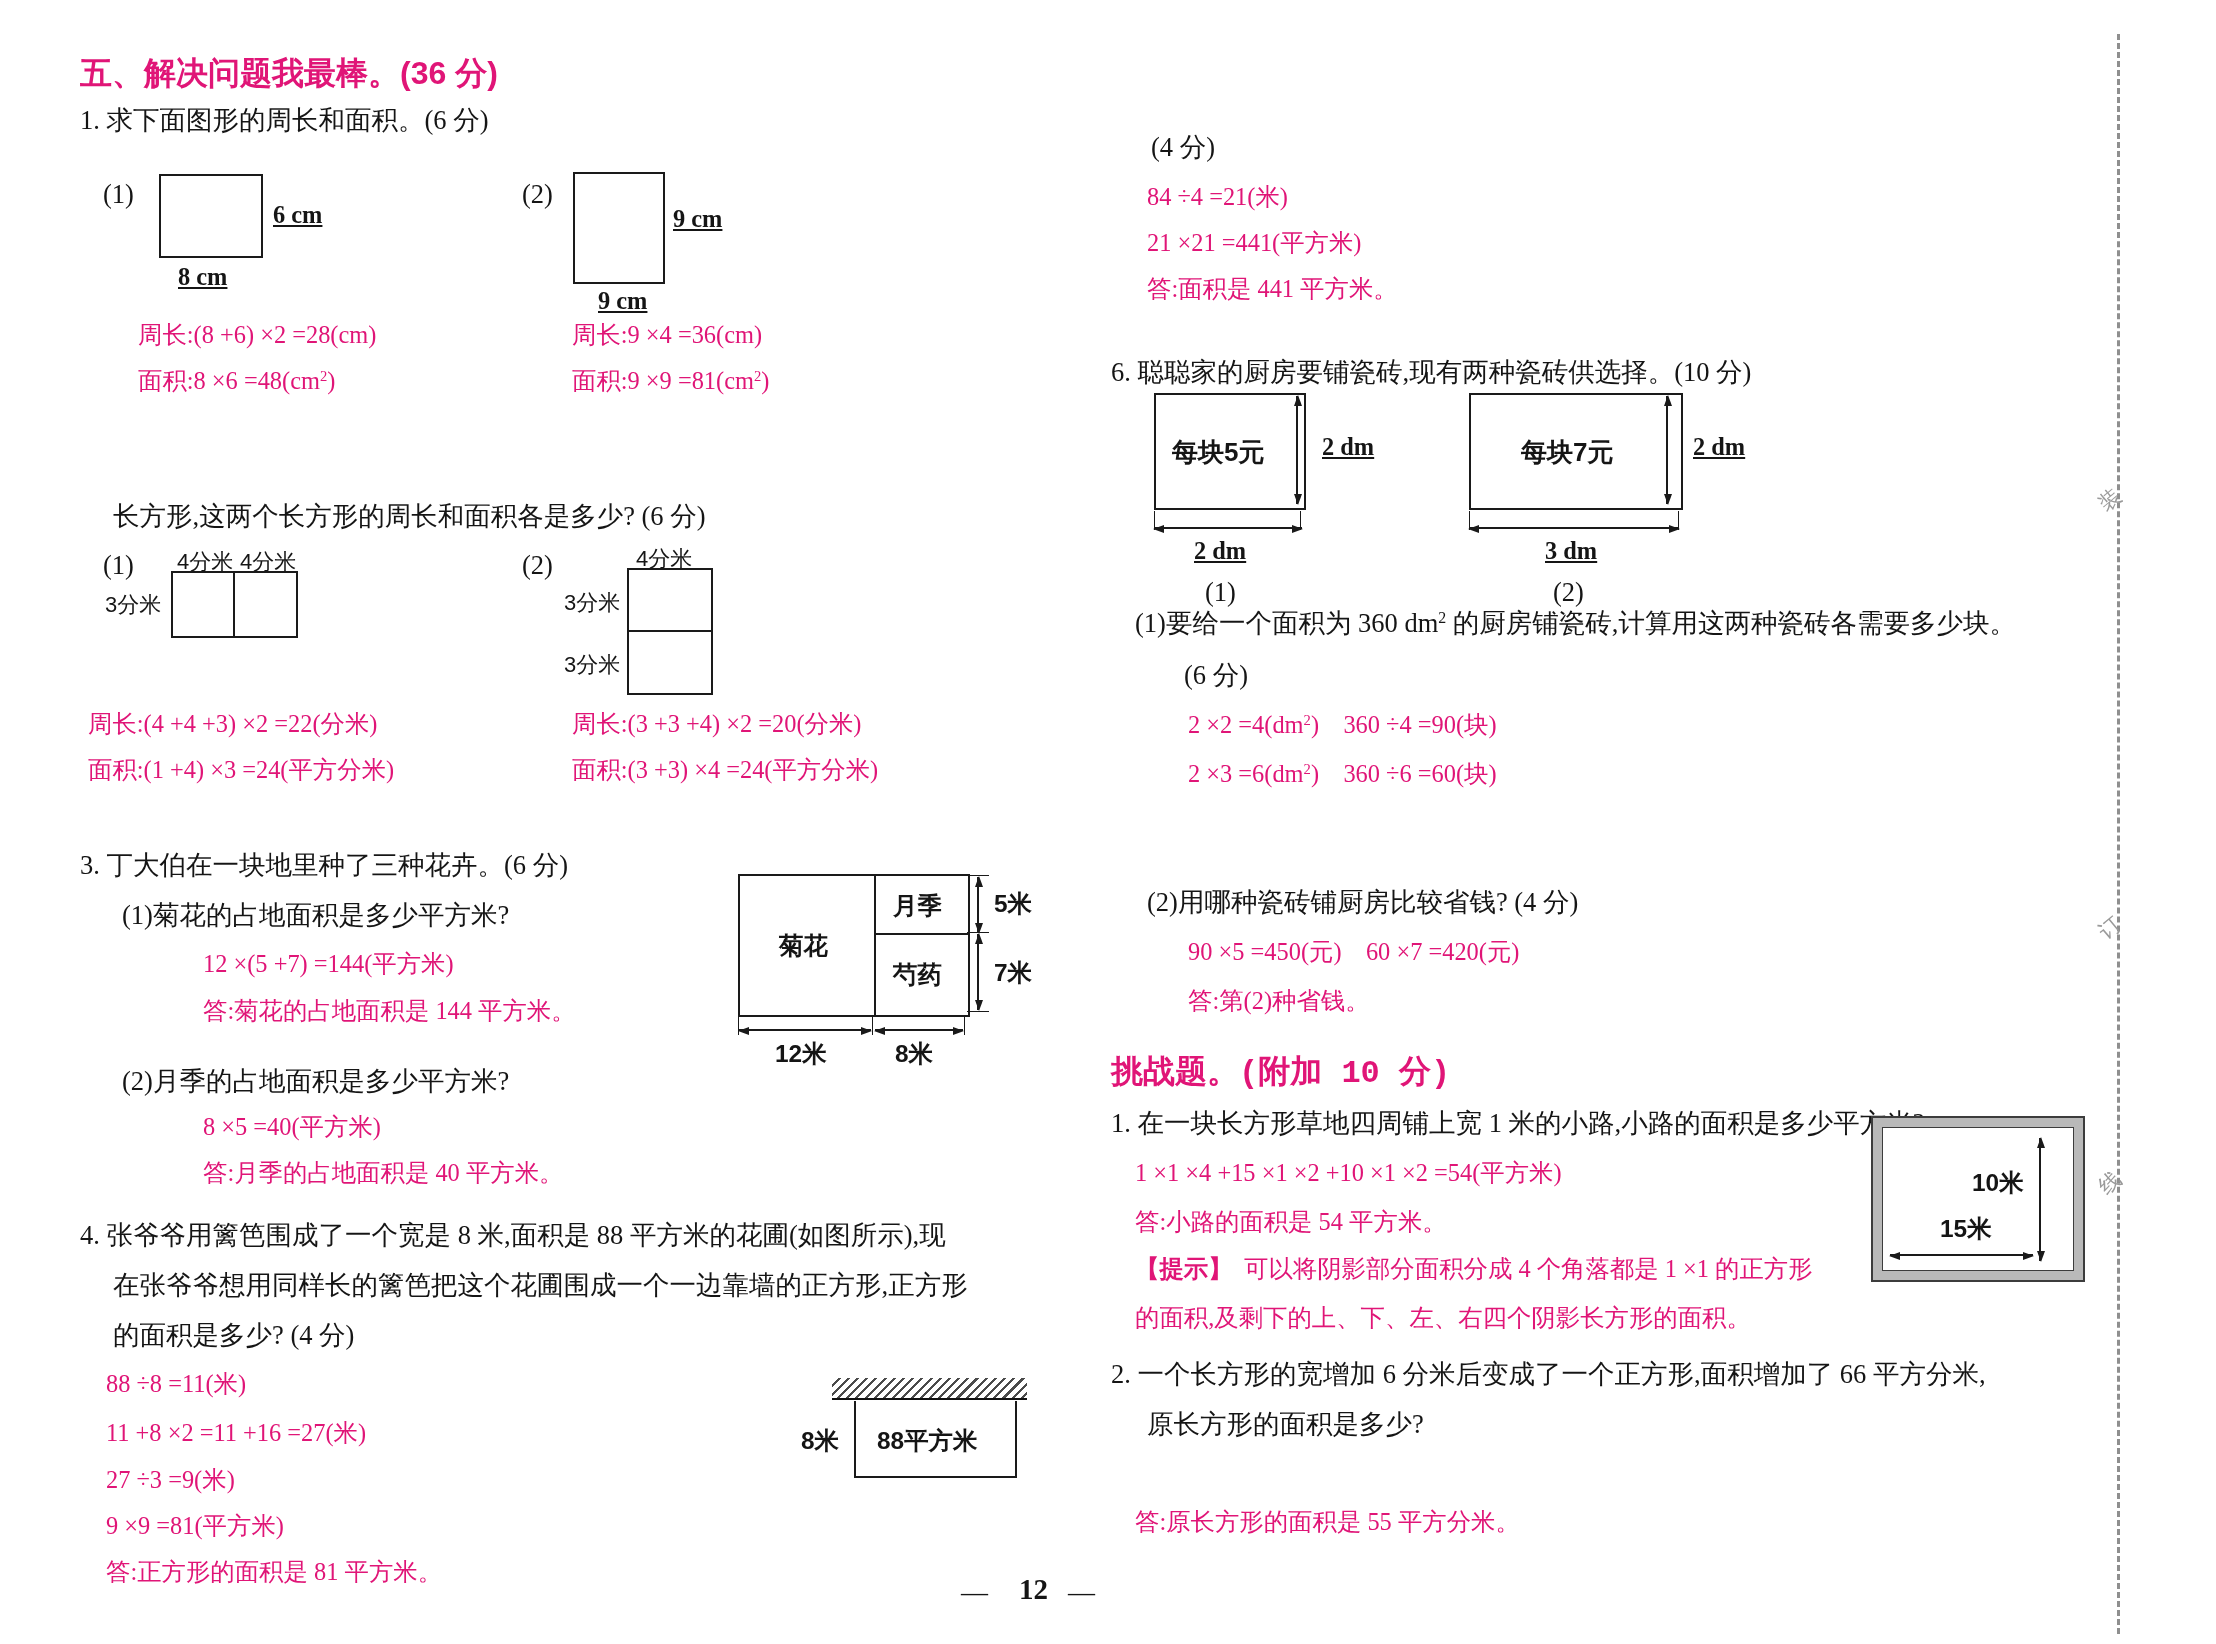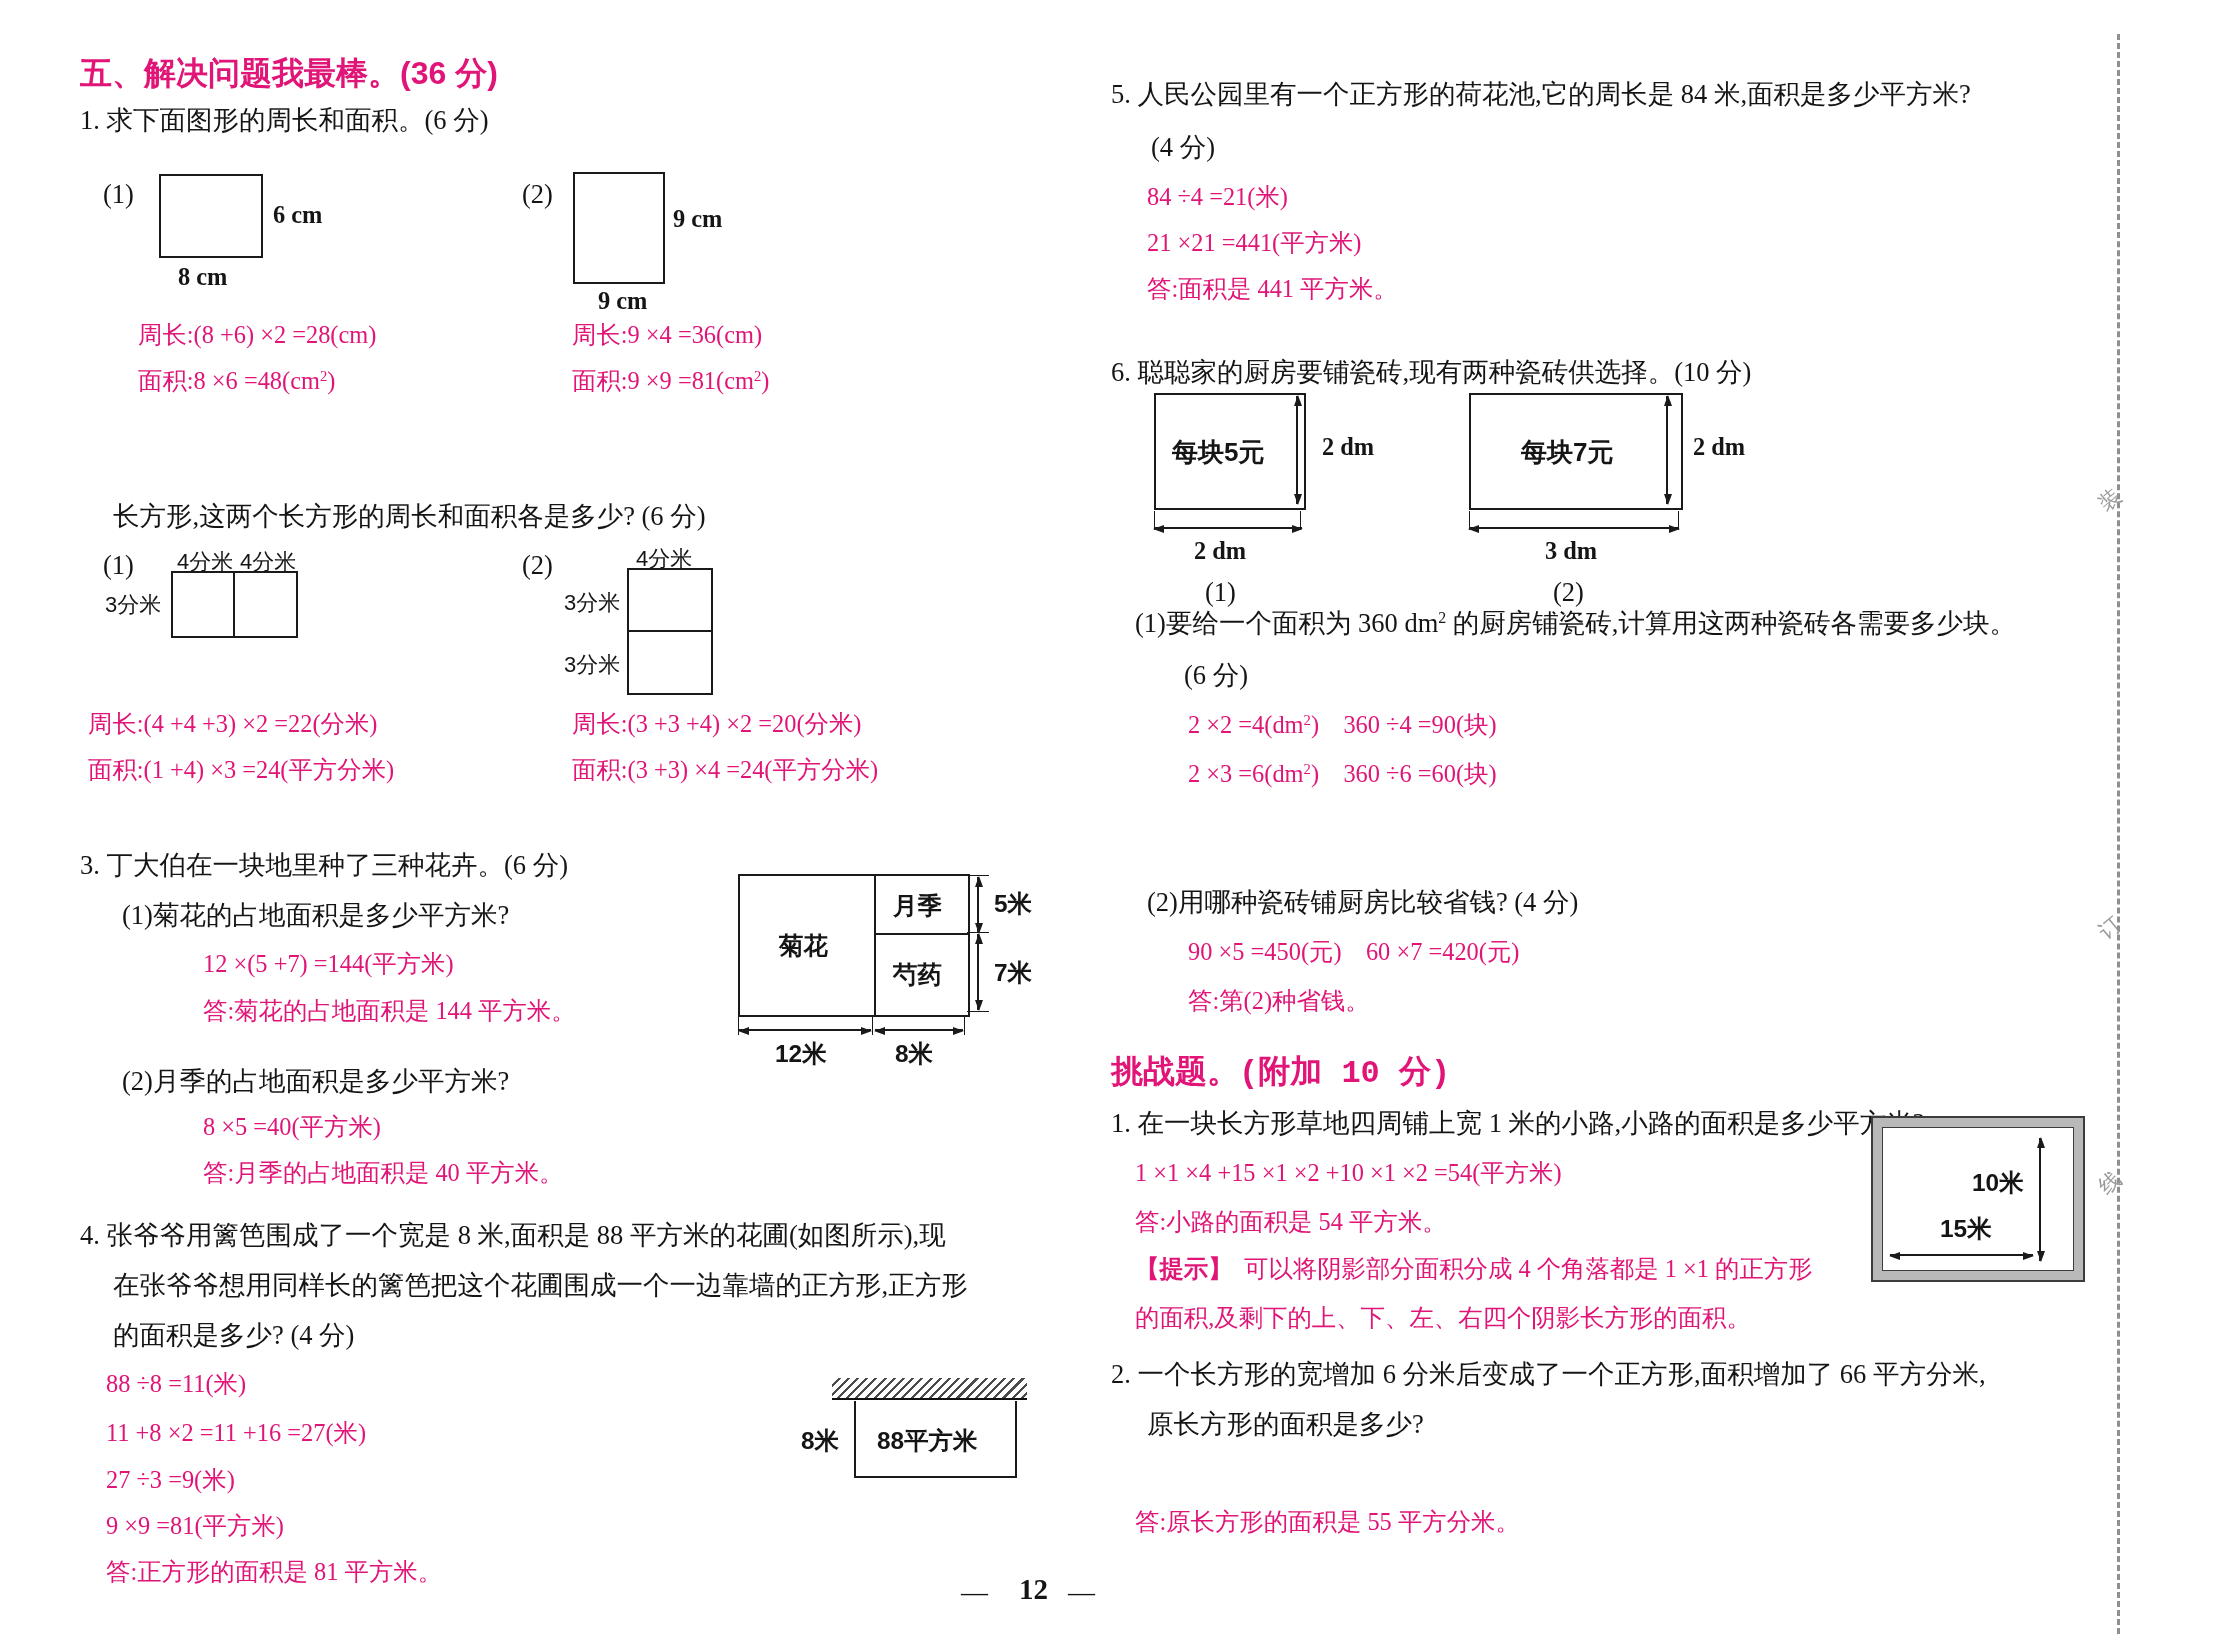--- a/index.html
+++ b/index.html
@@ -6,21 +6,21 @@
   #page{position:relative;width:2216px;height:1645px;background:#ffffff;overflow:hidden;
         font-family:"Liberation Serif",serif;color:#151515;}
   .abs{position:absolute;white-space:pre;}
   .body{font-size:26.5px;line-height:1.2;}
   .ans{font-size:24.4px;line-height:1.2;color:#e01577;}
   .title{font-family:"Liberation Sans",sans-serif;font-weight:bold;font-size:32px;color:#e01577;}
   .subtitle{font-family:Liberation Mono, monospace;font-weight:bold;font-size:32px;color:#e01577;}
   .lab{font-family:"Liberation Sans",sans-serif;font-weight:normal;font-size:22px;color:#151515;}
   .lab34{font-family:"Liberation Sans",sans-serif;font-weight:bold;font-size:24.4px;color:#151515;}
   .lab36{font-family:"Liberation Sans",sans-serif;font-weight:bold;font-size:26px;color:#151515;}
-  .dim{font-weight:bold;font-size:24.4px;color:#151515;}
+  .dim{font-weight:bold;font-size:24.4px;color:#151515;text-decoration:underline;}
   .sup{font-size:0.6em;vertical-align:0.55em;}
   .boldtag{font-weight:bold;}
   .box{position:absolute;border:2.2px solid #1a1a1a;background:#ffffff;}
   .dv{position:absolute;top:0;bottom:0;width:2.2px;background:#1a1a1a;}
   .dh{position:absolute;left:0;right:0;height:2.2px;background:#1a1a1a;}
   .dh-part{position:absolute;height:2.2px;background:#1a1a1a;}
   .tick-v{position:absolute;width:1.4px;background:#1a1a1a;}
   .tick-h{position:absolute;height:1.4px;background:#1a1a1a;}
   .ha{position:absolute;height:0;border-top:2.2px solid #1a1a1a;}
   .ha::before{content:"";position:absolute;left:-1.4px;top:-3.6px;width:0;height:0;
@@ -126,21 +126,20 @@
   <div class="abs ans" style="left:106px;top:1418px">11 +8 ×2 =11 +16 =27(米)</div>
   <div class="abs ans" style="left:106px;top:1465px">27 ÷3 =9(米)</div>
   <div class="abs ans" style="left:106px;top:1511px">9 ×9 =81(平方米)</div>
   <div class="abs ans" style="left:106px;top:1557px">答:正方形的面积是 81 平方米。</div>
 
   <div class="hatch" style="left:832px;top:1378px;width:195px;height:20px"></div>
   <div class="box" style="left:854px;top:1401px;width:159px;height:75px;border-top:none"></div>
   <div class="abs lab34" style="left:801px;top:1425px">8米</div>
   <div class="abs lab34" style="left:877px;top:1425px">88平方米</div>
 
-  <div class="abs body" style="left:1111px;top:79px">5. 人民公园里有一个正方形的荷花池,它的周长是 84 米,面积是多少平方米?</div>
   <div class="abs body" style="left:1151px;top:132px">(4 分)</div>
   <div class="abs ans" style="left:1147px;top:182px">84 ÷4 =21(米)</div>
   <div class="abs ans" style="left:1147px;top:228px">21 ×21 =441(平方米)</div>
   <div class="abs ans" style="left:1147px;top:274px">答:面积是 441 平方米。</div>
 
   <div class="abs body" style="left:1111px;top:357px">6. 聪聪家的厨房要铺瓷砖,现有两种瓷砖供选择。(10 分)</div>
 
   <div class="box" style="left:1154px;top:393px;width:148px;height:113px"></div>
   <div class="abs lab36" style="left:1172px;top:435px">每块5元</div>
   <div class="va" style="left:1296px;top:396px;height:108px"></div>

